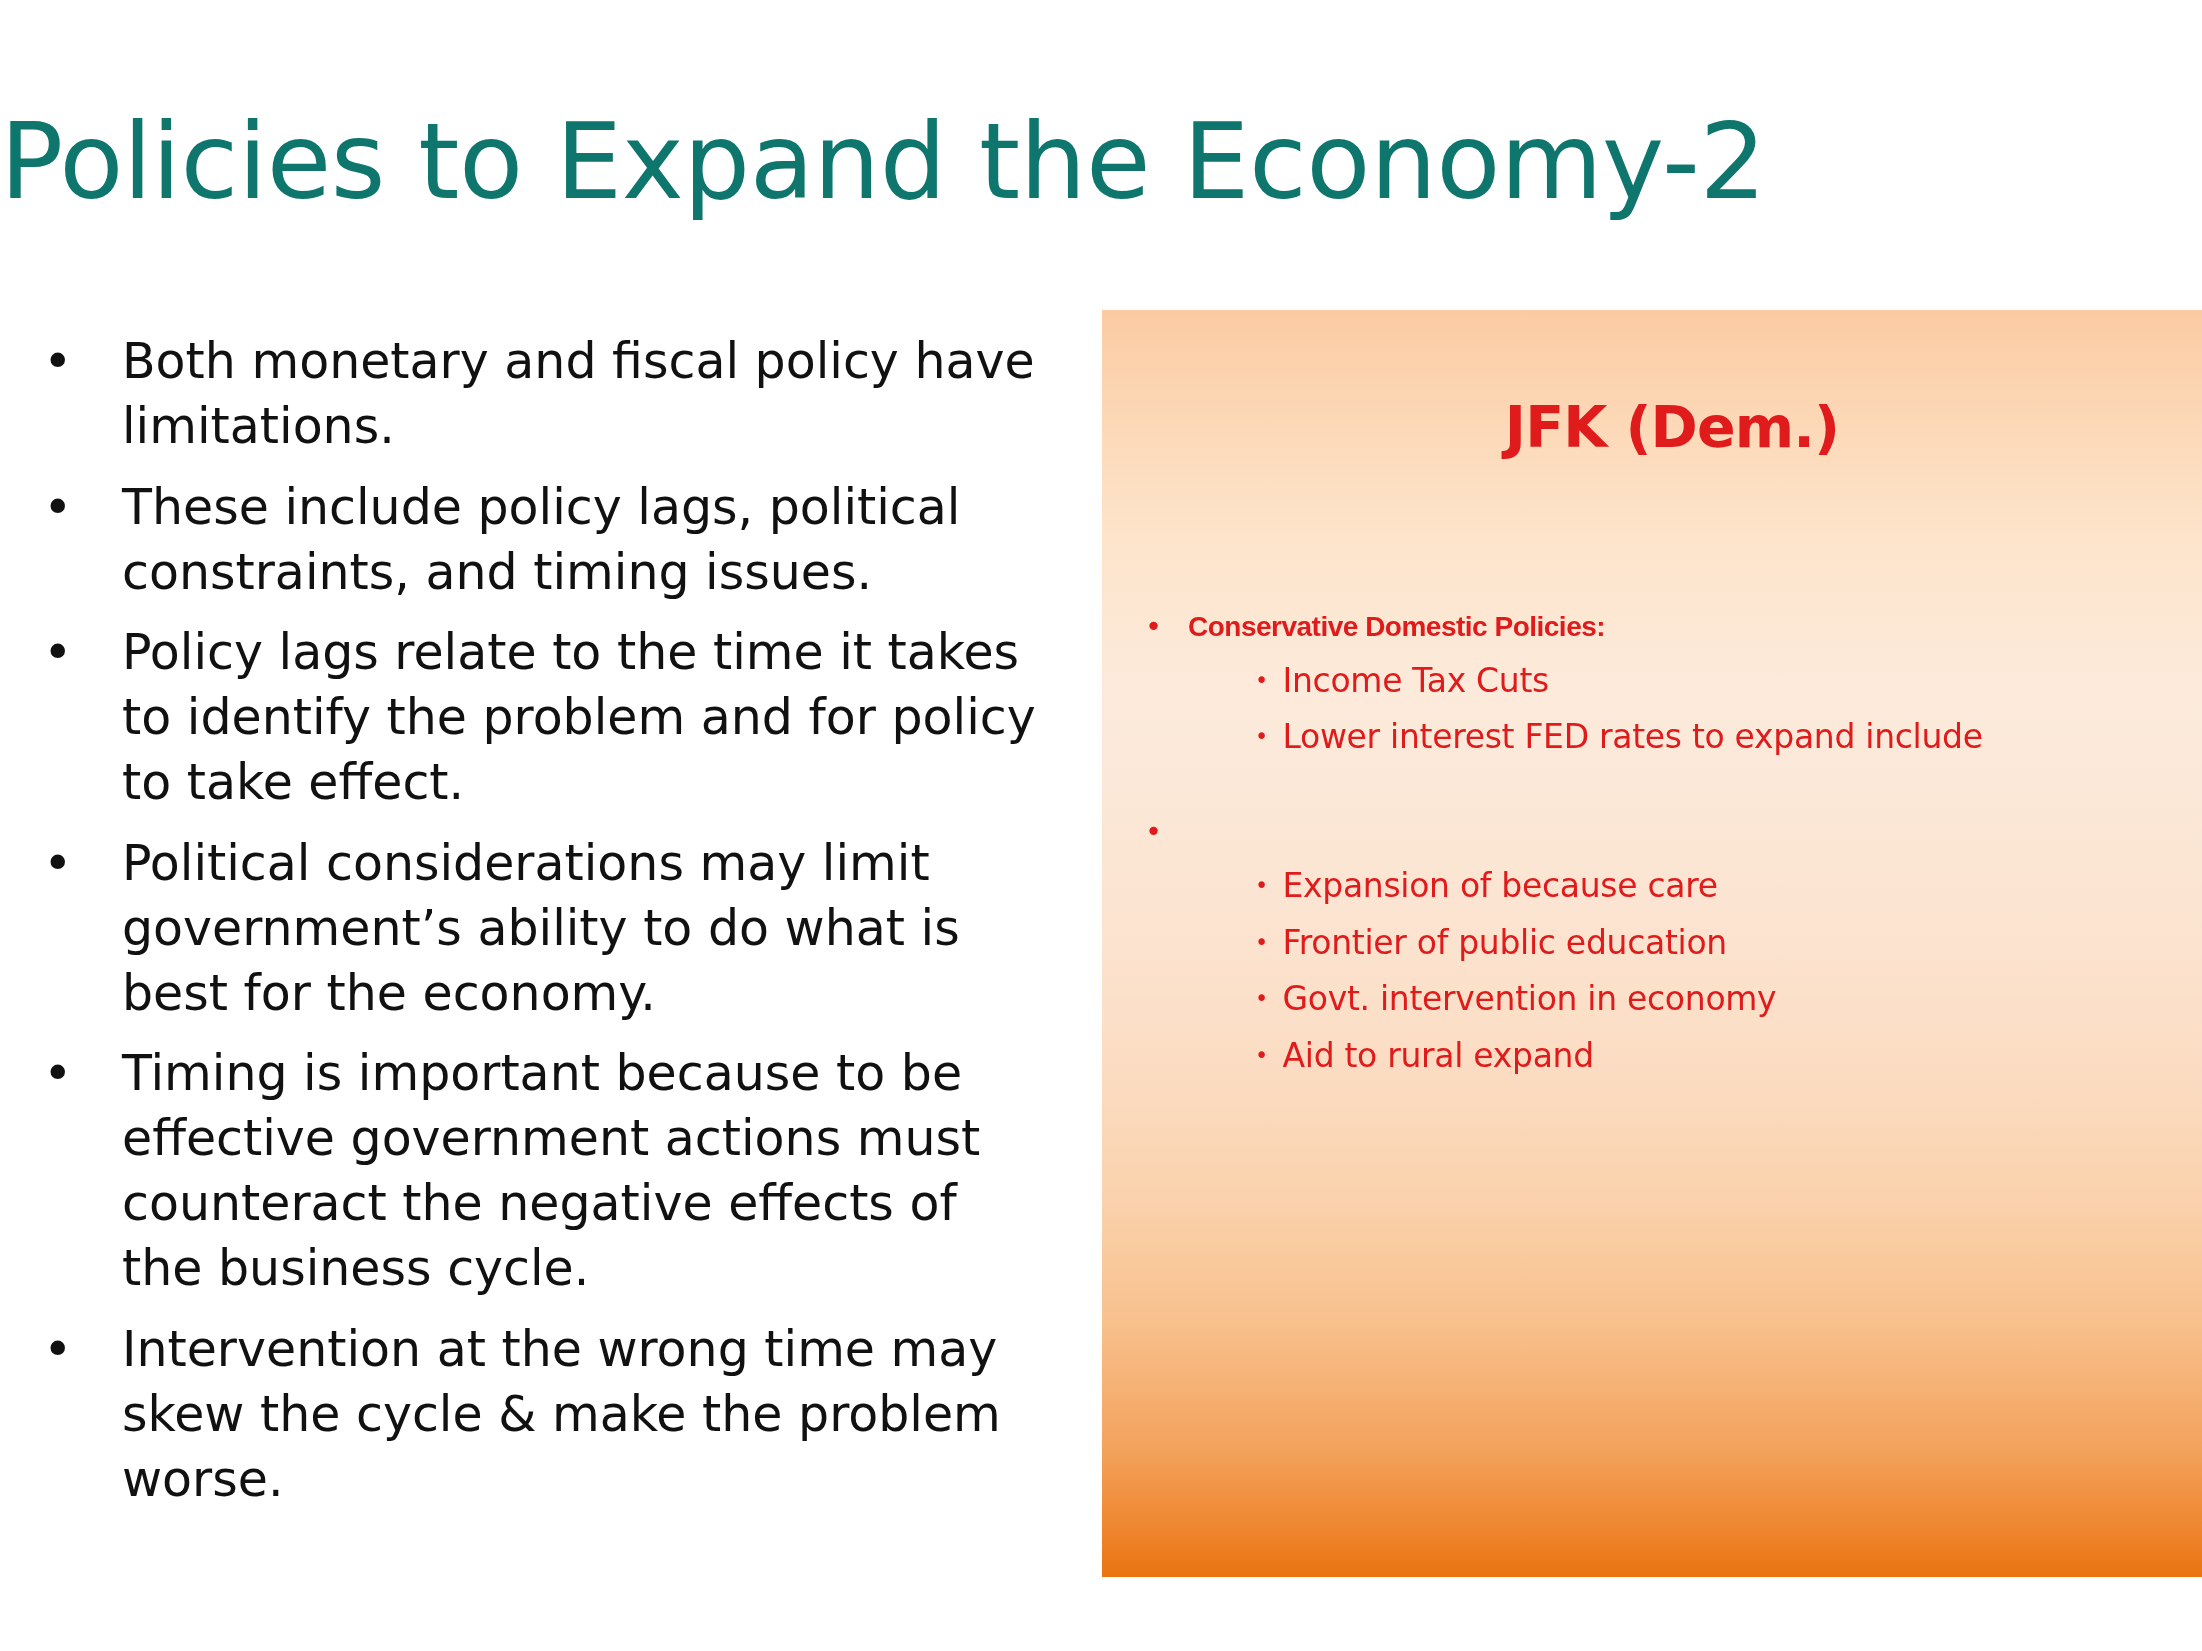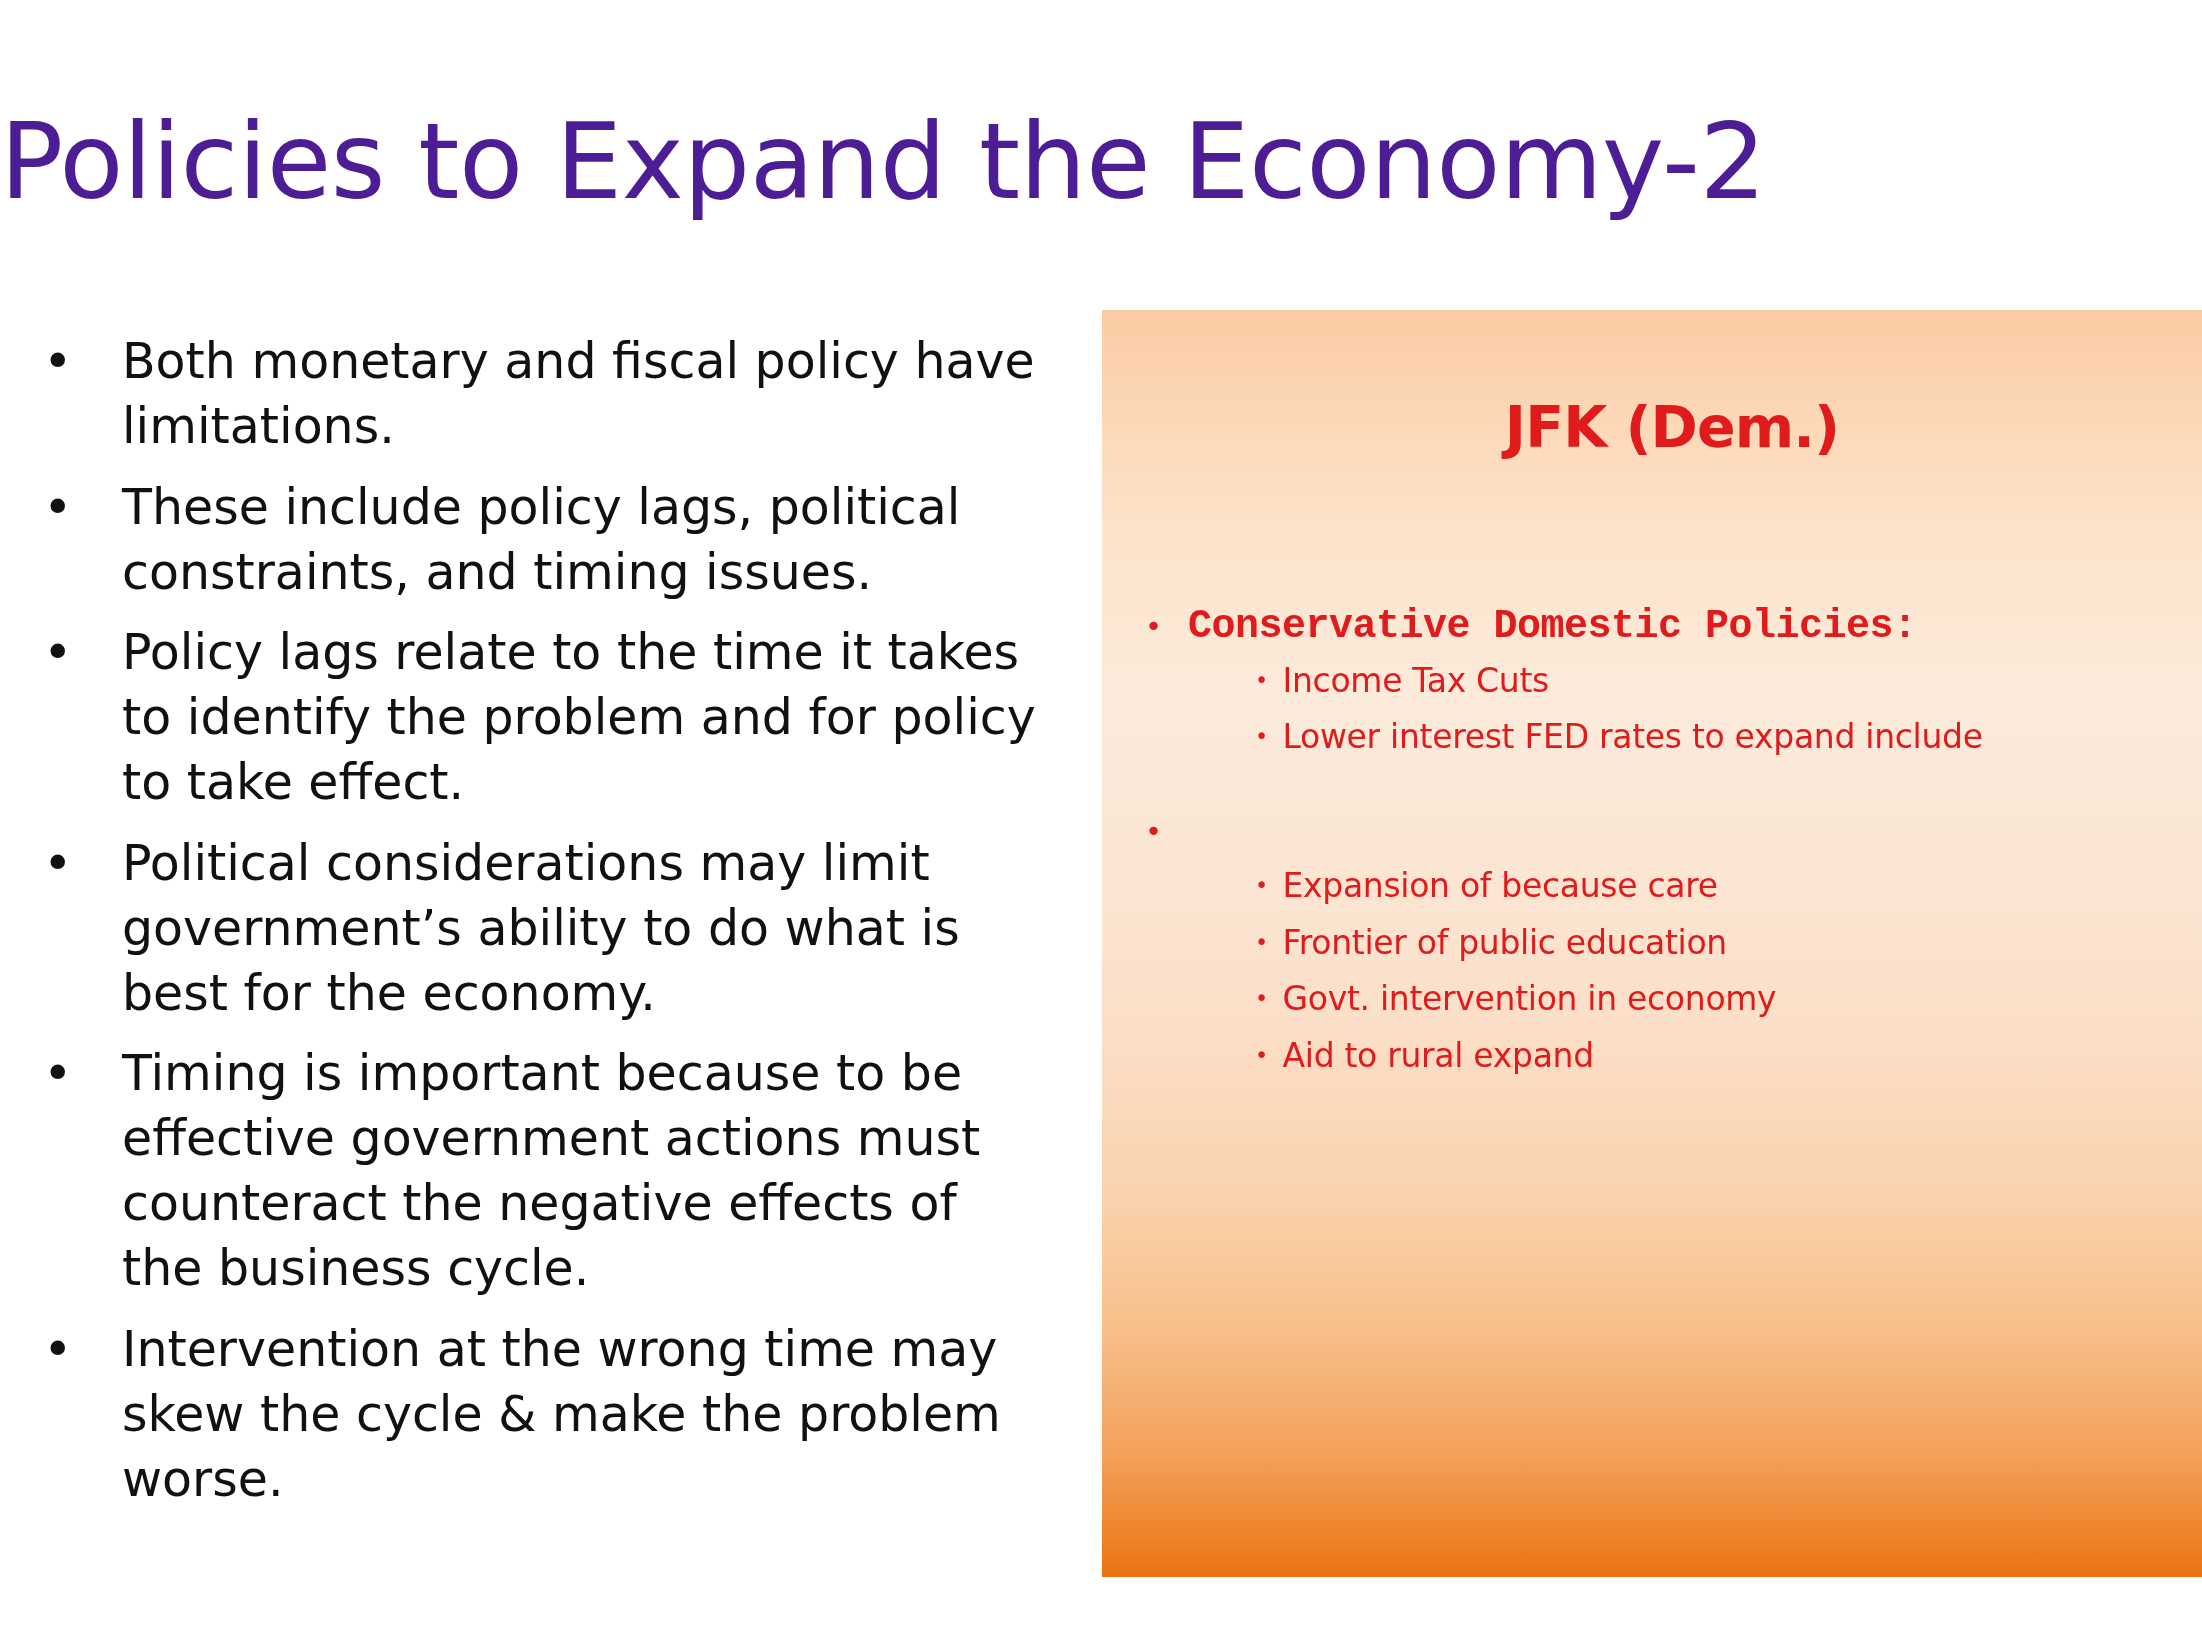--- a/index.html
+++ b/index.html
@@ -20,21 +20,21 @@
   #slide-title {
     position: absolute;
     left: 0;
     top: 110px;
     width: 1741px;
     text-align: center;
     font-family: "DejaVu Sans", sans-serif;
     font-size: 105px;
     font-weight: 400;
     line-height: 1.0;
-    color: #4c1d95;
+    color: #0f766e;
     letter-spacing: -0.4px;
     white-space: nowrap;
   }
 
   
   #left-column {
     position: absolute;
     left: 26px;
     top: 329px;
     width: 1024px;
@@ -119,23 +119,23 @@
   }
   .jfk-main-marker {
     flex: 0 0 auto;
     width: 43px;
     font-size: 29px;
     line-height: 53px;
     color: #e01b1b;
   }
   .jfk-main-text {
     flex: 1 1 auto;
-    font-family: Liberation Mono, monospace;
+    font-family: Liberation Sans, sans-serif;
     font-weight: bold;
-    font-size: 40px;
+    font-size: 28px;
     line-height: 53px;
     color: #e01b1b;
     letter-spacing: -0.5px;
     max-width: 826px;
   }
 
   .jfk-sub-list {
     margin-top: 6.9px;
     padding-left: 110px;
   }

